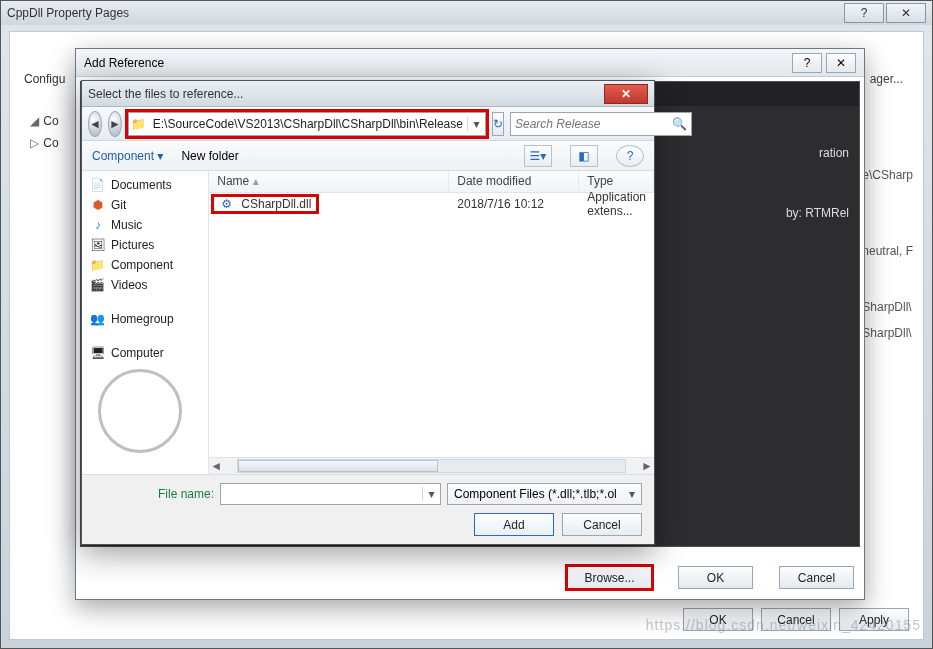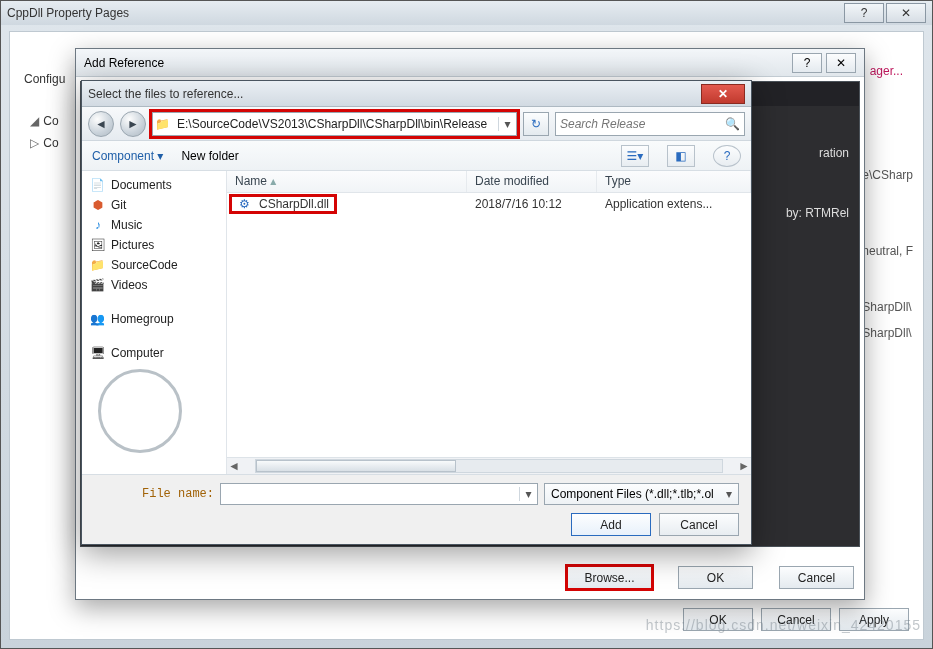--- a/index.html
+++ b/index.html
@@ -10,21 +10,21 @@
 .outer-titlebar { height: 24px; background: linear-gradient(#e6ecf1,#cfd8e0); display: flex; align-items: center; padding: 0 6px; color: #333; }
 .outer-titlebar .spacer { flex: 1; }
 .win-btn { width: 40px; height: 20px; border: 1px solid #8a97a3; background: linear-gradient(#f2f6f9,#d7dee5); display: flex; align-items: center; justify-content: center; margin-left: 2px; color: #333; font-size: 11px; }
 .outer-body { position: absolute; left: 8px; top: 30px; right: 8px; bottom: 8px; background: #fff; border: 1px solid #bfc9d1; }
 
 
 .bg-config { position: absolute; left: 14px; top: 40px; color: #333; }
 .bg-tree { position: absolute; left: 20px; top: 78px; color: #333; }
 .bg-tree div { padding: 4px 0; }
 .bg-tree .arrow { color: #666; margin-right: 4px; }
-.bg-mgr { position: absolute; right: 20px; top: 32px; color: #be185d; }
+.bg-mgr { position: absolute; right: 20px; top: 40px; color: #404040; }
 .bg-right { position: absolute; right: 10px; top: 130px; color: #555; text-align: left; }
 .bg-right div { padding: 6px 0; margin-left: 29px; }
 
 
 .outer-buttons { position: absolute; right: 14px; bottom: 8px; display: flex; gap: 8px; }
 .btn { min-width: 70px; height: 23px; border: 1px solid #9aa6b0; background: linear-gradient(#fcfdfe,#e4eaef); color: #222; display: flex; align-items: center; justify-content: center; padding: 0 10px; }
 
 
 .addref { position: absolute; left: 75px; top: 48px; width: 790px; height: 552px; border: 1px solid #6d7882; background: #fff; box-shadow: 0 8px 24px rgba(0,0,0,0.35); }
 .addref-titlebar { height: 28px; background: linear-gradient(#f3f6f9,#e1e7ec); display: flex; align-items: center; padding: 0 8px; border-bottom: 1px solid #c3ccd3; }
@@ -38,21 +38,21 @@
 .addref-dark-top .mag { width: 18px; height: 18px; background: #3a3a3e; border: 1px solid #555; display: flex; align-items: center; justify-content: center; color: #ddd; margin-left: 6px; }
 .addref-dark-body { position: absolute; top: 24px; bottom: 0; left: 0; right: 0; }
 .addref-dark-body .ration { position: absolute; right: 10px; top: 40px; color: #ddd; }
 .addref-dark-body .rtm { position: absolute; right: 10px; top: 100px; color: #ddd; }
 
 .addref-buttons { position: absolute; right: 10px; bottom: 10px; display: flex; gap: 26px; }
 .addref-buttons .btn { width: 75px; }
 .red-box { outline: 3px solid #d40404; outline-offset: -1px; }
 
 
-.filepicker { position: absolute; left: 81px; top: 80px; width: 671px; height: 465px; background: #fff; border: 1px solid #4a5560; box-shadow: 0 8px 30px rgba(0,0,0,0.4); }
+.filepicker { position: absolute; left: 81px; top: 80px; width: 574px; height: 465px; background: #fff; border: 1px solid #4a5560; box-shadow: 0 8px 30px rgba(0,0,0,0.4); }
 .fp-titlebar { height: 26px; background: linear-gradient(#eaeff4,#d2dae2); display: flex; align-items: center; padding: 0 6px; border-bottom: 1px solid #aeb9c2; color: #333; }
 .fp-titlebar .spacer { flex: 1; }
 .fp-close { width: 44px; height: 20px; background: linear-gradient(#e35a4f,#c13a2e); border: 1px solid #8a2a20; color: #fff; display: flex; align-items: center; justify-content: center; font-weight: bold; }
 
 .fp-nav { height: 34px; display: flex; align-items: center; padding: 0 6px; gap: 6px; background: linear-gradient(#f7f9fb,#e6ebf0); border-bottom: 1px solid #cfd7de; }
 .nav-circle { width: 26px; height: 26px; border-radius: 50%; background: radial-gradient(circle at 35% 30%, #fdfdfd, #c9d2da 60%, #aeb9c2); border: 1px solid #9aa6b0; display: flex; align-items: center; justify-content: center; color: #3a4651; }
 .addr-wrap { flex: 1; height: 24px; border: 1px solid #9aa6b0; background: #fff; display: flex; align-items: center; }
 .addr-wrap.red-box { outline-offset: 0; }
 .addr-icon { width: 20px; display: flex; justify-content: center; color: #d9a40b; }
 .addr-text { flex: 1; padding: 0 4px; color: #222; white-space: nowrap; overflow: hidden; }
@@ -86,21 +86,21 @@
 .list-row div { padding: 2px 8px; color: #333; }
 .list-row .ficon { width: 16px; color: #2a6bbf; margin-left: 6px; }
 .row-name-box { display: inline-flex; align-items: center; gap: 4px; padding: 1px 6px 1px 2px; }
 .hscroll { height: 17px; background: #f0f2f5; border-top: 1px solid #dde3e8; display: flex; align-items: center; }
 .hscroll .track { flex: 1; height: 14px; background: #e7ebef; border: 1px solid #cfd7de; margin: 0 14px; position: relative; }
 .hscroll .thumb { position: absolute; left: 0; top: 0; bottom: 0; width: 200px; background: linear-gradient(#f8fafb,#d9e0e6); border: 1px solid #b8c2cb; }
 .hscroll .arrow { width: 14px; text-align: center; color: #666; }
 
 .fp-bottom { position: absolute; left: 0; right: 0; bottom: 0; height: 70px; padding: 8px 12px; background: #f0f0f0; border-top: 1px solid #d7dee4; }
 .fn-row { display: flex; align-items: center; gap: 6px; margin-bottom: 8px; }
-.fn-label { width: 120px; text-align: right; color: #a16207; font-family: Liberation Mono, monospace; }
+.fn-label { width: 120px; text-align: right; color: #15803d; }
 .fn-input { flex: 1; height: 22px; border: 1px solid #9aa6b0; background: #fff; display: flex; align-items: center; }
 .fn-input .drop { width: 18px; text-align: center; color: #555; border-left: 1px solid #cfd7de; }
 .fn-filter { width: 195px; height: 22px; border: 1px solid #9aa6b0; background: linear-gradient(#fcfdfe,#eef2f5); display: flex; align-items: center; padding: 0 6px; text-align: right; }
 .fn-filter .drop { margin-left: auto; color: #555; }
 .fp-btn-row { display: flex; justify-content: flex-end; gap: 8px; }
 .fp-btn { width: 80px; height: 23px; border: 1px solid #2a6bbf; background: linear-gradient(#fdfeff,#e8f1fb); color: #222; display: flex; align-items: center; justify-content: center; }
 .fp-btn.cancel { border-color: #9aa6b0; background: linear-gradient(#fcfdfe,#e8edf1); }
 
 .watermark { position: absolute; right: 12px; bottom: 16px; color: rgba(120,130,140,0.45); font-size: 14px; letter-spacing: 1px; pointer-events: none; }
 </style>
@@ -230,21 +230,21 @@
       <div class="tree-item">
           <span class="ticon" style="color:#2a8de0">♪</span>
           <span>Music</span>
         </div>
       <div class="tree-item">
           <span class="ticon">🖼</span>
           <span>Pictures</span>
         </div>
       <div class="tree-item">
           <span class="ticon">📁</span>
-          <span>SourceCode</span>
+          <span>Component</span>
         </div>
       <div class="tree-item">
           <span class="ticon">🎬</span>
           <span>Videos</span>
         </div>
       <div class="tree-group">
         <div class="tree-item">
             <span class="ticon" style="color:#2a8de0">👥</span>
             <span>Homegroup</span>
           </div>

